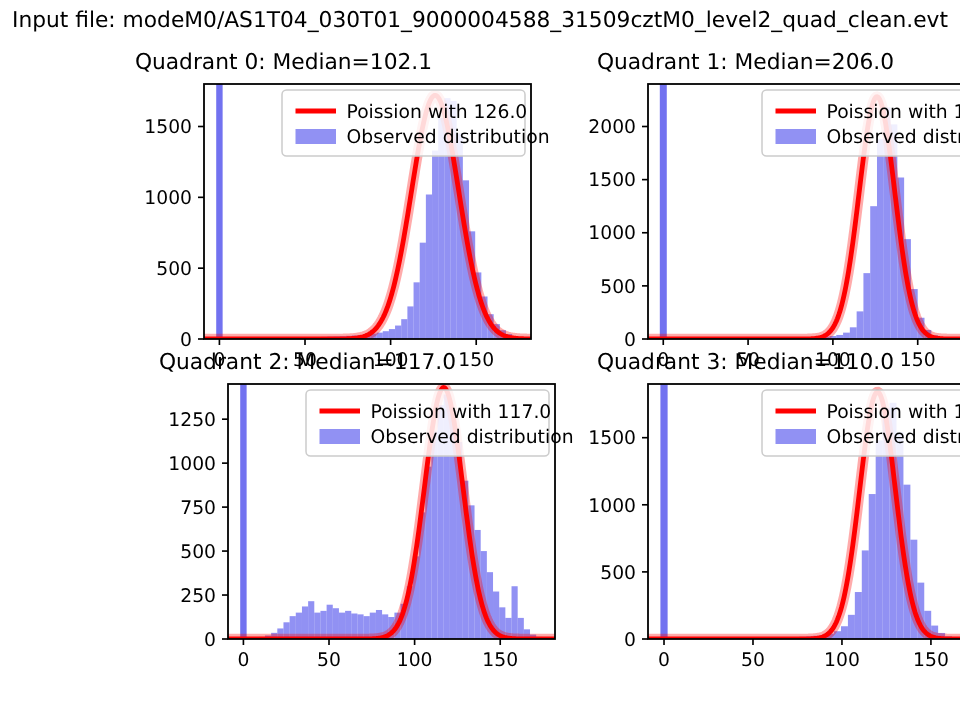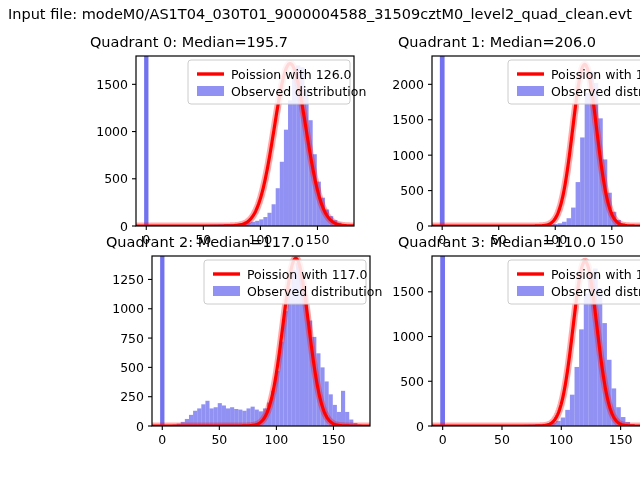--- a/index.html
+++ b/index.html
@@ -67,21 +67,21 @@
     stroke: #cccccc;
     stroke-width: 1;
   }
 </style>
 </head>
 <body>
 
 <div id="figure">
   <div id="suptitle">Input file: modeM0/AS1T04_030T01_9000004588_31509cztM0_level2_quad_clean.evt</div>
   <div class="axes" id="ax0" style="left: 80px; top: 56px; width: 218px; height: 170px;">
-      <div class="axes-title" style="top: -22px;">Quadrant 0: Median=195.7</div>
+      <div class="axes-title" style="top: -22px;">Quadrant 0: Median=102.1</div>
       <svg width="278" height="204" viewBox="-56 0 278 204">
         <defs>
           <clipPath id="clip-quadrant-0">
             <rect x="0" y="0" width="218" height="170"></rect>
           </clipPath>
         </defs>
         <g clip-path="url(#clip-quadrant-0)">
           <g fill="#6666ee" fill-opacity="0.72">
             <rect x="8.21780104712042" y="0" width="4.108900523560209" height="170"></rect>
             <rect x="12.326701570680628" y="169.8111111111111" width="4.1089005235602105" height="0.1888888888888971"></rect>

